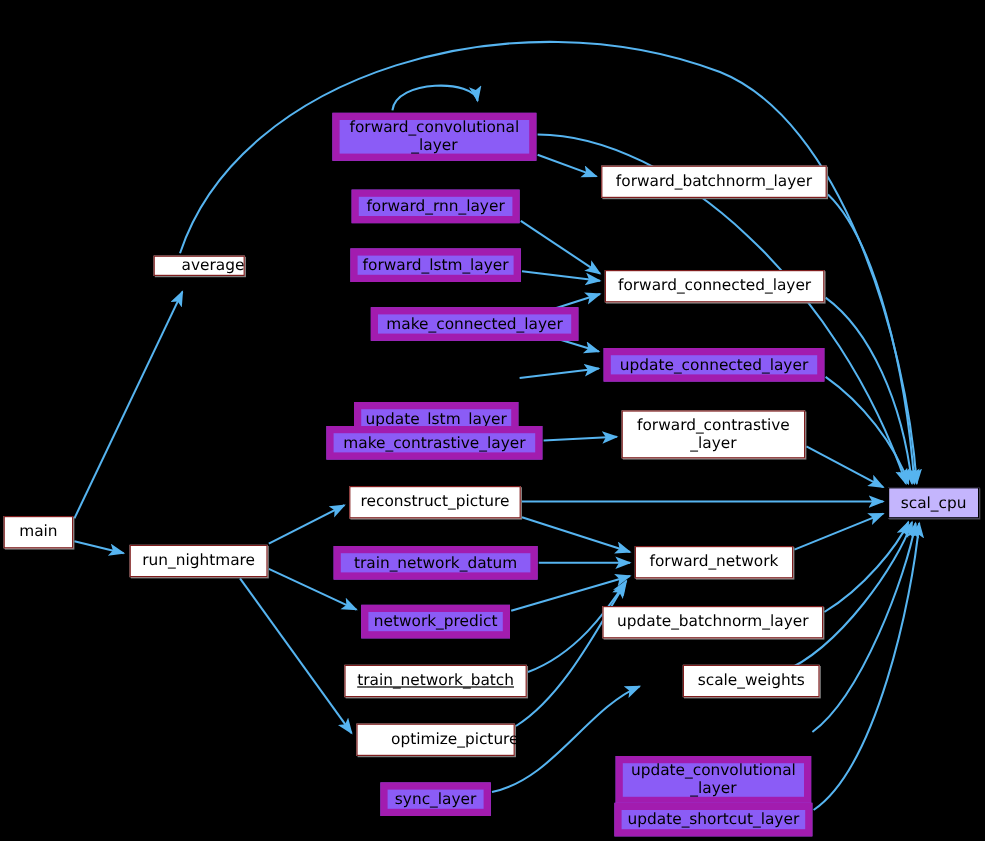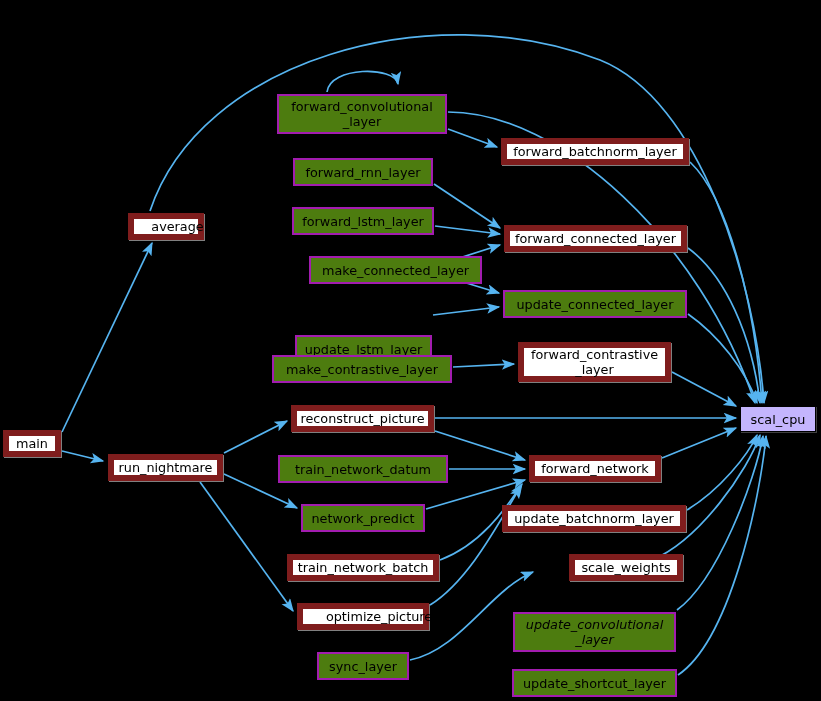--- a/index.html
+++ b/index.html
@@ -20,26 +20,26 @@
     text-align:center;
     font-size:12.8px;
     line-height:15px;
     color:#000000;
     white-space:pre;
     letter-spacing:0px;
     z-index:5;
   }
   .node.plain{
     background:#ffffff;
-    border:6px solid #7f1d1d;
+    border:1px solid #7f1d1d;
     box-shadow:1px 1px 0 0 #808080;
   }
   .node.redbox{
-    background:#4d7c0f;
-    border:2px solid #a21caf;
+    background:#8b5cf6;
+    border:6px solid #a21caf;
   }
   .node.current{
     background:#c4b5fd;
     border:1px solid #000000;
     box-shadow:1px 1px 0 0 #404040;
   }
 </style>
 </head>
 <body>
 
@@ -79,41 +79,41 @@
         <path d="M 662,458 L 736,428" stroke="#56b4f0" marker-end="url(#arrow)"></path>
         <path d="M 687,510 C 720,490 748,455 757,435" stroke="#56b4f0" marker-end="url(#arrow)"></path>
         <path d="M 410,660 C 460,650 490,590 533,572" stroke="#56b4f0" marker-end="url(#arrow)"></path>
         <path d="M 652,560 C 700,540 748,470 760,435" stroke="#56b4f0" marker-end="url(#arrow)"></path>
         <path d="M 677,610 C 718,580 755,480 763,436" stroke="#56b4f0" marker-end="url(#arrow)"></path>
         <path d="M 678,675 C 730,640 760,500 766,436" stroke="#56b4f0" marker-end="url(#arrow)"></path>
       </g>
   </svg>
   <div id="node-layer">
       <div class="node plain" style="left: 3px; top: 430px; width: 58px; height: 27px;">main</div>
-      <div class="node plain" style="left: 128px; top: 213px; width: 76px; height: 27px; padding-left: 23px;">average</div>
+      <div class="node plain" style="left: 128px; top: 213px; width: 76px; height: 17px; padding-left: 23px;">average</div>
       <div class="node plain" style="left: 108px; top: 454px; width: 115px; height: 27px;">run_nightmare</div>
       <div class="node redbox" style="left: 277px; top: 94px; width: 170px; height: 40px;">forward_convolutional
 _layer</div>
       <div class="node redbox" style="left: 293px; top: 158px; width: 140px; height: 28px;">forward_rnn_layer</div>
       <div class="node redbox" style="left: 292px; top: 207px; width: 142px; height: 28px;">forward_lstm_layer</div>
       <div class="node redbox" style="left: 276px; top: 256px; width: 173px; height: 28px; margin-left: 33px;">make_connected_layer</div>
       <div class="node redbox" style="left: 295px; top: 306px; width: 137px; height: 28px; margin-top: 29px;">update_lstm_layer</div>
       <div class="node redbox" style="left: 272px; top: 355px; width: 180px; height: 28px;">make_contrastive_layer</div>
       <div class="node plain" style="left: 291px; top: 405px; width: 143px; height: 27px;">reconstruct_picture</div>
       <div class="node redbox" style="left: 278px; top: 455px; width: 170px; height: 28px;">train_network_datum</div>
       <div class="node redbox" style="left: 301px; top: 504px; width: 124px; height: 28px;">network_predict</div>
-      <div class="node plain" style="left: 287px; top: 554px; width: 152px; height: 27px;">train_network_batch</div>
+      <div class="node plain" style="left: 287px; top: 554px; width: 152px; height: 27px; text-decoration: underline;">train_network_batch</div>
       <div class="node plain" style="left: 297px; top: 603px; width: 132px; height: 27px; padding-left: 32px;">optimize_picture</div>
       <div class="node redbox" style="left: 317px; top: 652px; width: 92px; height: 28px;">sync_layer</div>
       <div class="node plain" style="left: 501px; top: 138px; width: 188px; height: 27px;">forward_batchnorm_layer</div>
       <div class="node plain" style="left: 504px; top: 225px; width: 183px; height: 27px;">forward_connected_layer</div>
       <div class="node redbox" style="left: 503px; top: 290px; width: 184px; height: 28px;">update_connected_layer</div>
       <div class="node plain" style="left: 518px; top: 342px; width: 153px; height: 40px;">forward_contrastive
 _layer</div>
       <div class="node plain" style="left: 529px; top: 455px; width: 132px; height: 27px;">forward_network</div>
       <div class="node plain" style="left: 502px; top: 505px; width: 184px; height: 27px;">update_batchnorm_layer</div>
       <div class="node plain" style="left: 537px; top: 554px; width: 114px; height: 27px; margin-left: 32px;">scale_weights</div>
-      <div class="node redbox" style="left: 513px; top: 612px; width: 163px; height: 40px; font-style: italic;">update_convolutional
+      <div class="node redbox" style="left: 513px; top: 630px; width: 163px; height: 40px;">update_convolutional
 _layer</div>
       <div class="node redbox" style="left: 512px; top: 669px; width: 165px; height: 28px;">update_shortcut_layer</div>
       <div class="node current" style="left: 740px; top: 406px; width: 76px; height: 26px;">scal_cpu</div>
     </div>
 </div>
 
 </body></html>

